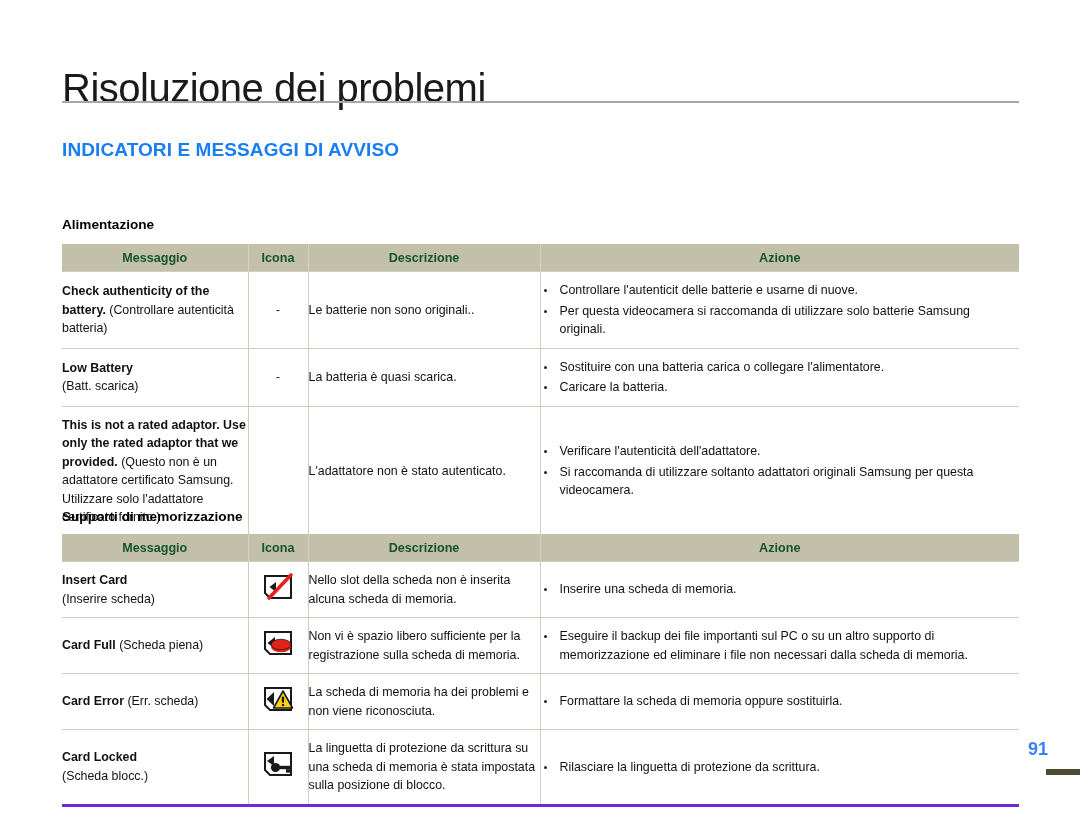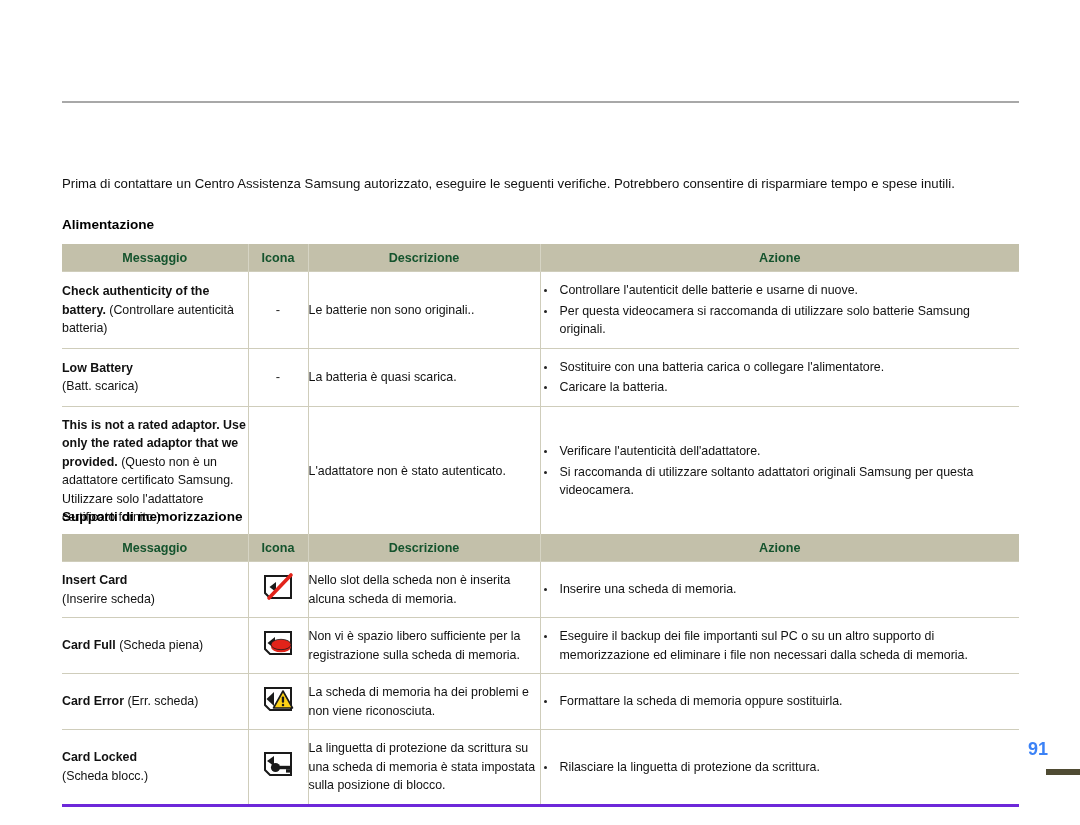--- a/index.html
+++ b/index.html
@@ -182,23 +182,24 @@
     width: 34px;
     height: 6px;
     background: #4f4b33;
   }
 </style>
 </head>
 <body>
 
 <div class="page">
 
+  <h1 class="page-title">Risoluzione dei problemi</h1>
   <div class="title-rule"></div>
-
-  <p class="intro">Prima di contattare un Centro Assistenza Samsung autorizzato, eseguire le seguenti verifiche. Potrebbero consentire di risparmiare tempo e spese inutili.</p>
+  <h2 class="section-title">INDICATORI E MESSAGGI DI AVVISO</h2>
+
 
   <div class="sub-heading" id="sub-heading-power">Alimentazione</div>
 
   <table class="tbl" id="table-power">
     <colgroup>
       <col class="col-msg">
         <col class="col-icon">
         <col class="col-desc">
         <col class="col-act">
     </colgroup>

